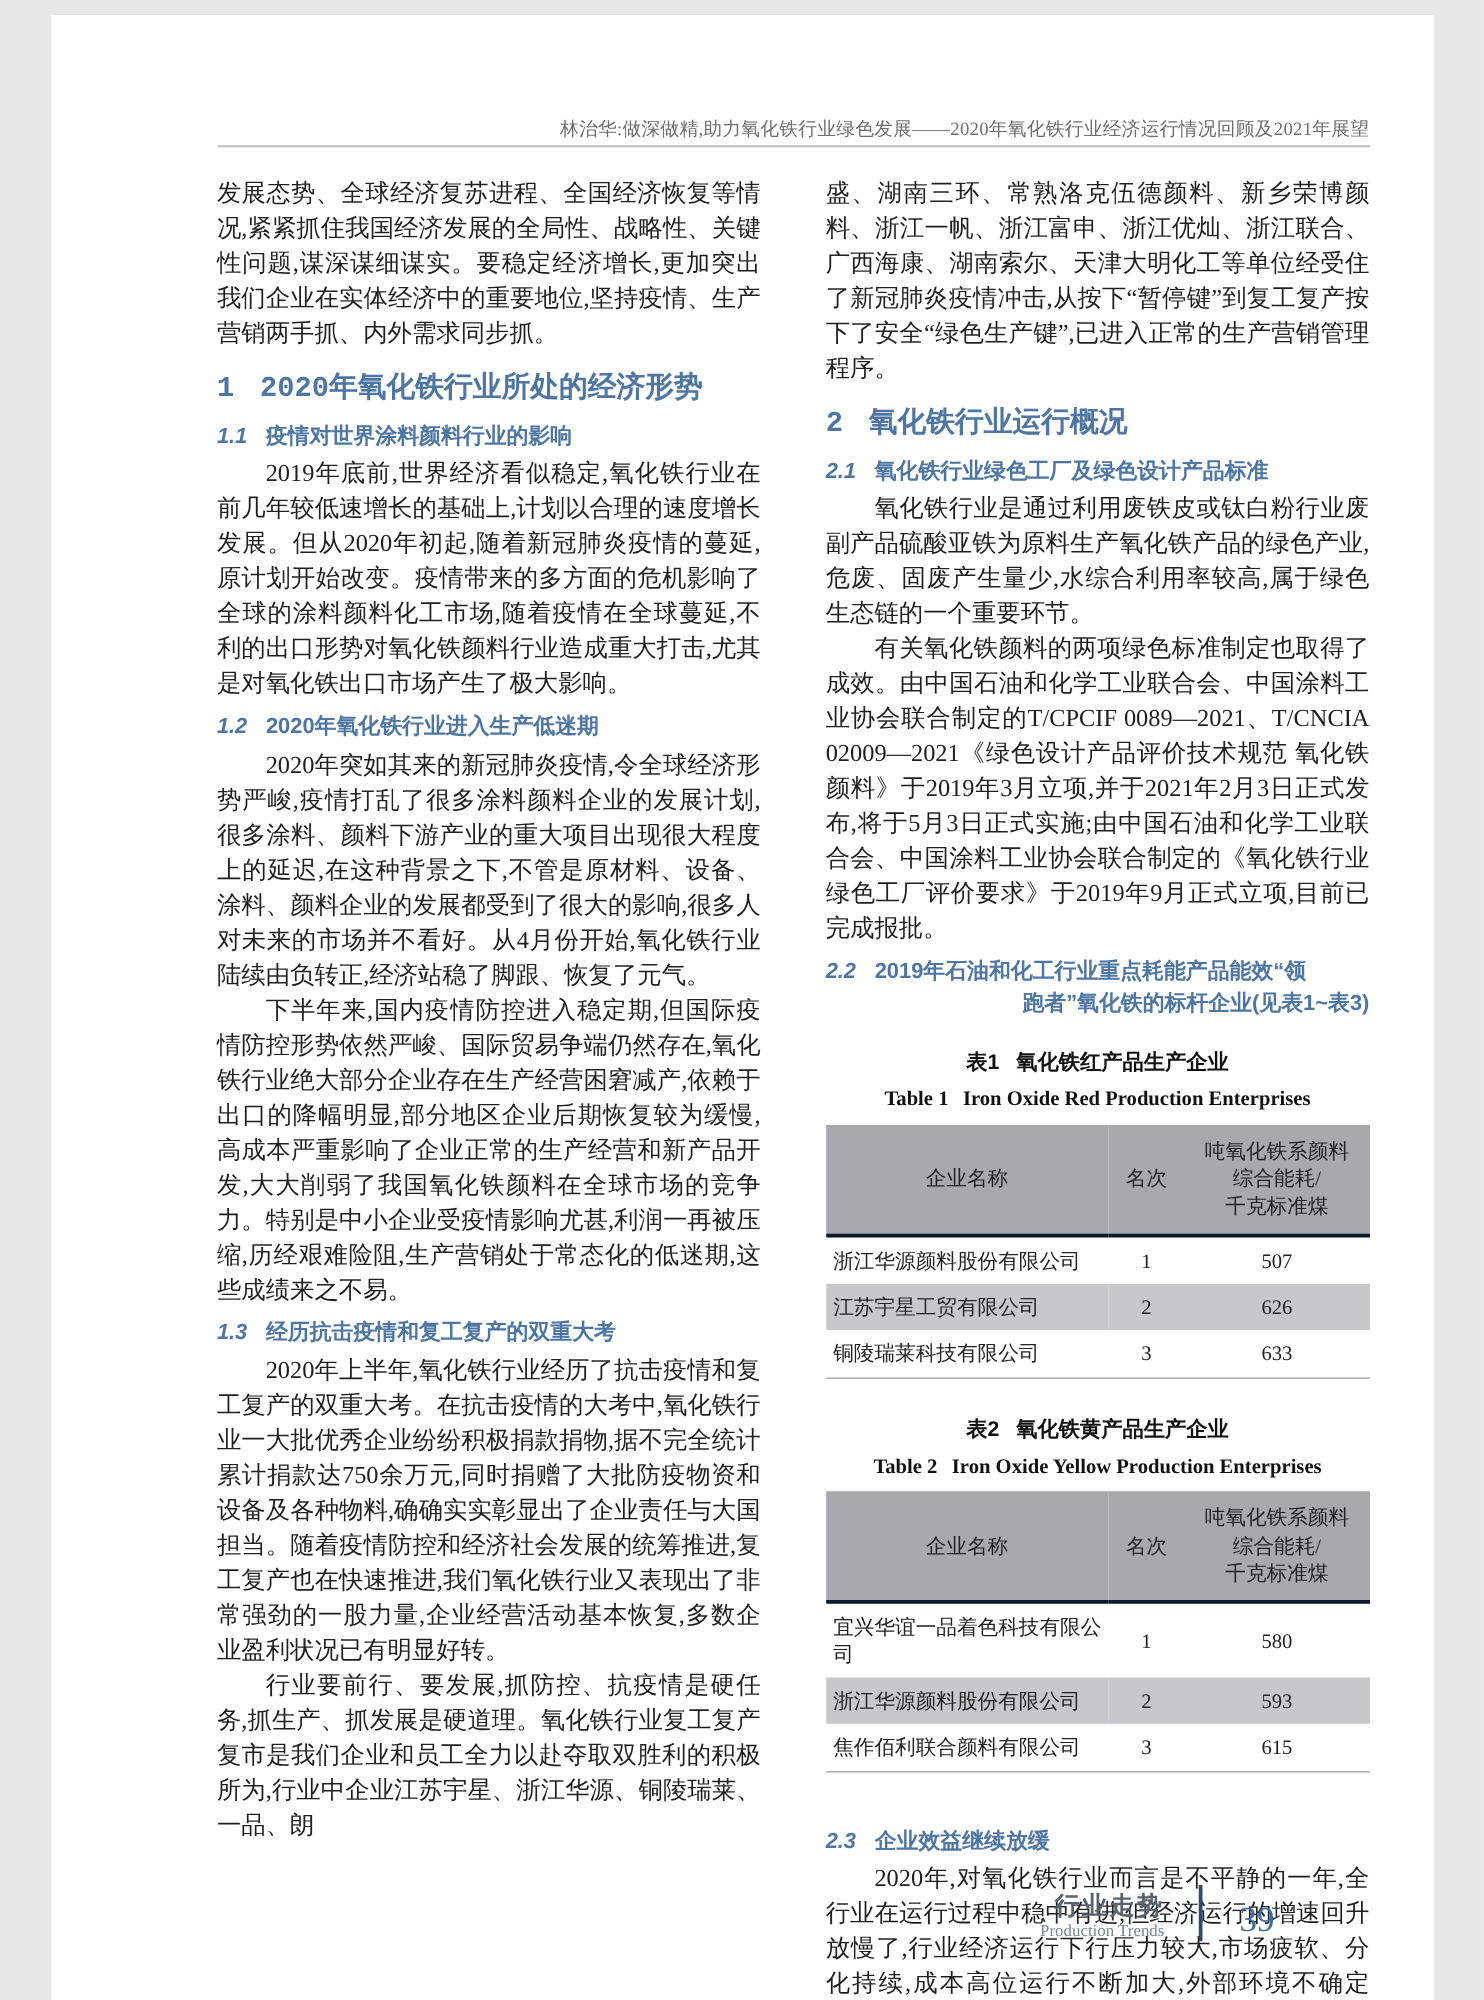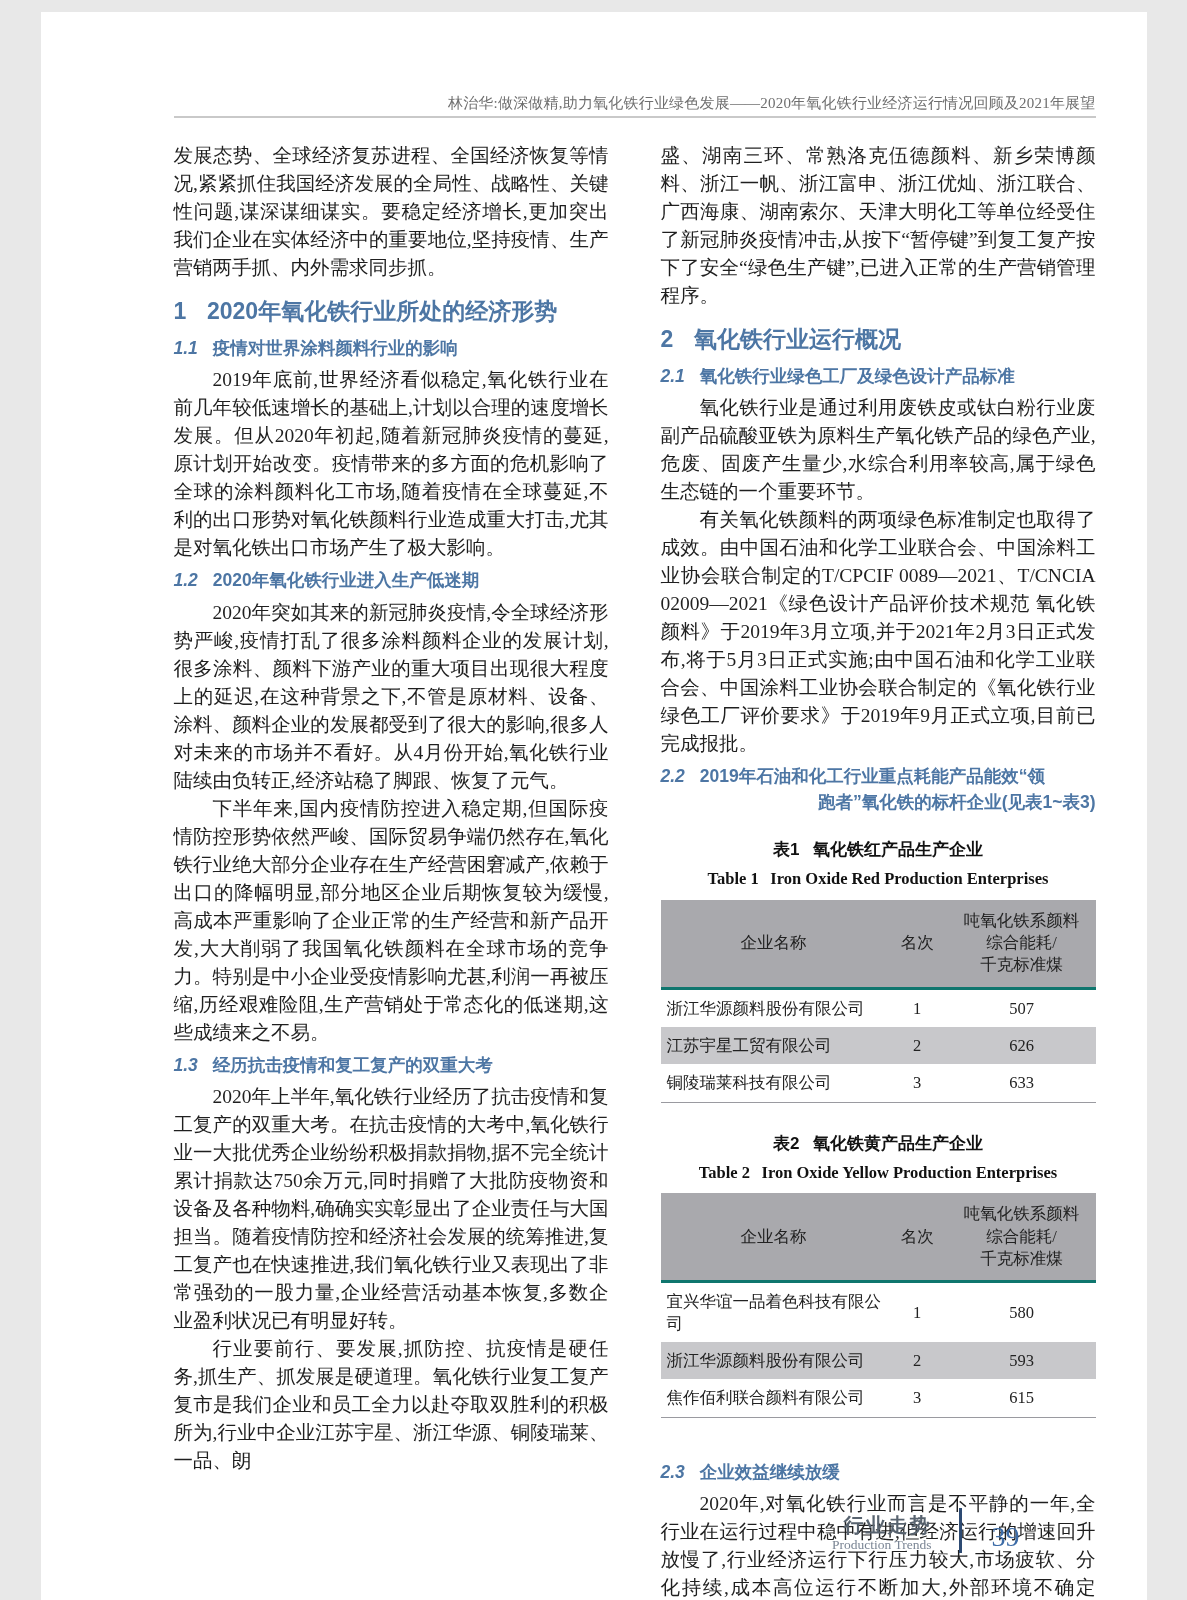--- a/index.html
+++ b/index.html
@@ -37,21 +37,21 @@
   .para {
     margin:0;
     font-size:19.5px; line-height:28px;
     text-align:justify;
     color:#1f1f1f;
   }
   .indent { text-indent:2em; }
 
   .h1 {
     margin:14px 0 9px 0;
-    font-family:Liberation Sans, sans-serif;
+    font-family:Liberation Mono, monospace;
     font-weight:700;
     font-size:23px; line-height:1.35;
     color:#4d76a4;
   }
   .h1 .hnum { margin-right:0.9em; }
 
   .h2 {
     margin:6px 0 5px 0;
     font-family:"Liberation Sans","DejaVu Sans",sans-serif;
     font-weight:700;
@@ -91,21 +91,21 @@
   }
   table.datatable col.c1 { width:52%; }
   table.datatable col.c2 { width:14%; }
   table.datatable col.c3 { width:34%; }
   table.datatable th {
     background:#a9a9ad;
     font-weight:400;
     text-align:center; vertical-align:middle;
     padding:10px 4px;
     line-height:1.35;
-    border-bottom:3px solid #0f766e;
+    border-bottom:3px solid #0f172a;
   }
   table.datatable td {
     text-align:center; vertical-align:middle;
     padding:8px 4px;
     line-height:1.3;
   }
   table.datatable td.name { text-align:left; padding-left:6px; }
   table.datatable tr.shade { background:#c8c8cb; }
 
   .below-table-gap { margin-top:42px; }

